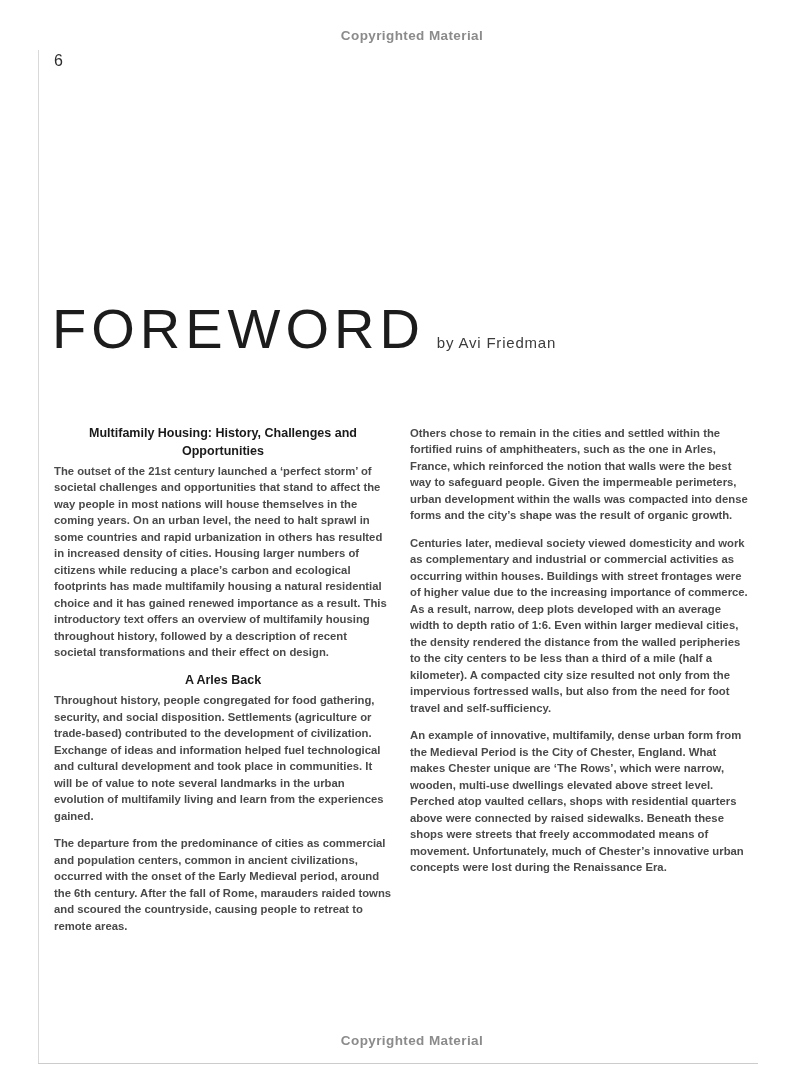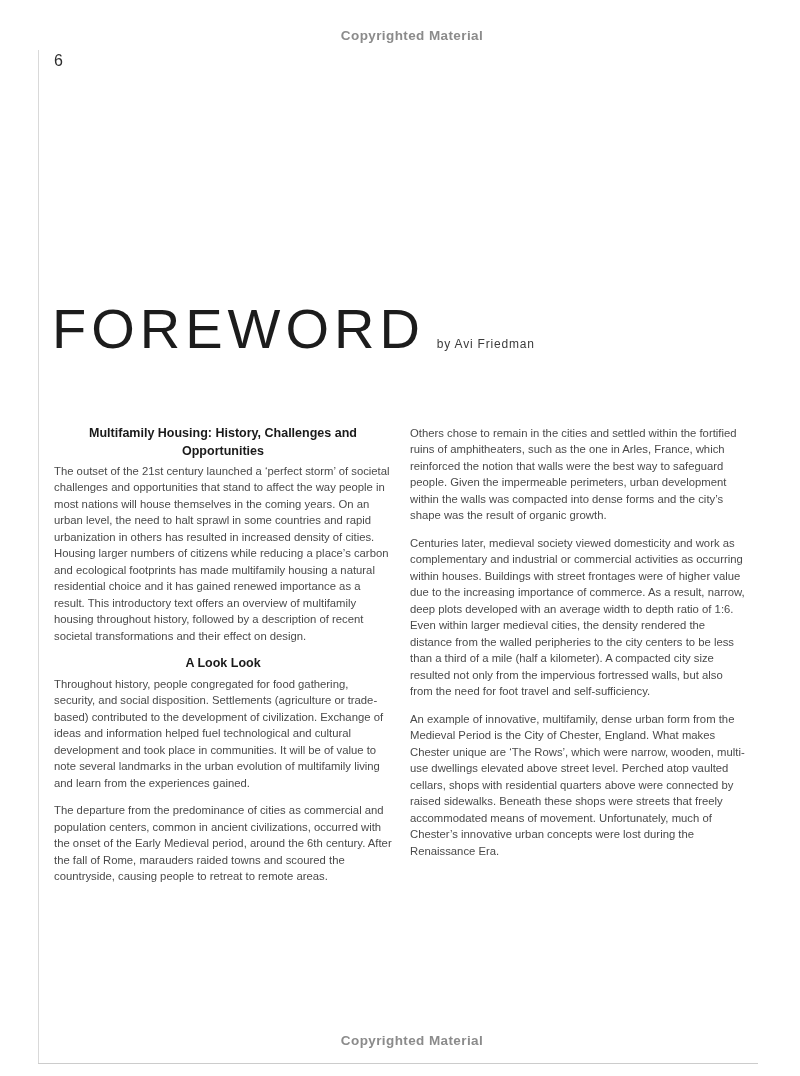--- a/index.html
+++ b/index.html
@@ -65,21 +65,21 @@
     white-space: nowrap;
   }
   .foreword-title {
     font-size: 56px;
     font-weight: 200;
     letter-spacing: 5px;
     color: #1c1c1c;
     text-align: right;
   }
   .byline {
-    font-size: 12px;
+    font-size: 15px;
     letter-spacing: 0.8px;
     color: #3c3c3c;
     margin-left: 12px;
   }
 
   .columns {
     position: absolute;
     left: 54px;
     right: 52px;
     top: 425px;
@@ -93,20 +93,21 @@
     color: #1a1a1a;
     margin: 0 0 3px 0;
     line-height: 1.4;
     text-align: center;
   }
   .col p {
     font-size: 11.3px;
     line-height: 1.46;
     margin: 0 0 11px 0;
     color: #4a4a4a;
+    font-weight: bold;
   }
 </style>
 </head>
 <body>
 
 <div class="page-edge-left"></div>
 <div class="page-edge-bottom"></div>
 
 <div class="copyright top">Copyrighted Material</div>
 
@@ -114,21 +115,21 @@
 
 <div class="title-row">
   <span class="foreword-title">FOREWORD</span>
   <span class="byline">by Avi Friedman</span>
 </div>
 
 <div class="columns">
   <div class="col">
     <h3>Multifamily Housing: History, Challenges and Opportunities</h3>
     <p>The outset of the 21st century launched a ‘perfect storm’ of societal challenges and opportunities that stand to affect the way people in most nations will house themselves in the coming years. On an urban level, the need to halt sprawl in some countries and rapid urbanization in others has resulted in increased density of cities. Housing larger numbers of citizens while reducing a place’s carbon and ecological footprints has made multifamily housing a natural residential choice and it has gained renewed importance as a result. This introductory text offers an overview of multifamily housing throughout history, followed by a description of recent societal transformations and their effect on design.</p>
-    <h3>A Look Look</h3>
+    <h3>A Arles Back</h3>
     <p>Throughout history, people congregated for food gathering, security, and social disposition.  Settlements (agriculture or trade-based) contributed to the development of civilization. Exchange of ideas and information helped fuel technological and cultural development and took place in communities. It will be of value to note several landmarks in the urban evolution of multifamily living and learn from the experiences gained.</p>
     <p>The departure from the predominance of cities as commercial and population centers, common in ancient civilizations, occurred with the onset of the Early Medieval period, around the 6th century. After the fall of Rome, marauders raided towns and scoured the countryside, causing people to retreat to remote areas.</p>
   </div>
   <div class="col">
     <p>Others chose to remain in the cities and settled within the fortified ruins of amphitheaters, such as the one in Arles, France, which reinforced the notion that walls were the best way to safeguard people. Given the impermeable perimeters, urban development within the walls was compacted into dense forms and the city’s shape was the result of organic growth.</p>
     <p>Centuries later, medieval society viewed domesticity and work as complementary and industrial or commercial activities as occurring within houses. Buildings with street frontages were of higher value due to the increasing importance of commerce. As a result, narrow, deep plots developed with an average width to depth ratio of 1:6. Even within larger medieval cities, the density rendered the distance from the walled peripheries to the city centers to be less than a third of a mile (half a kilometer). A compacted city size resulted not only from the impervious fortressed walls, but also from the need for foot travel and self-sufficiency.</p>
     <p>An example of innovative, multifamily, dense urban form from the Medieval Period is the City of Chester, England. What makes Chester unique are ‘The Rows’, which were narrow, wooden, multi-use dwellings elevated above street level. Perched atop vaulted cellars, shops with residential quarters above were connected by raised sidewalks. Beneath these shops were streets that freely accommodated means of movement. Unfortunately, much of Chester’s innovative urban concepts were lost during the Renaissance Era.</p>
   </div>
 </div>
 

